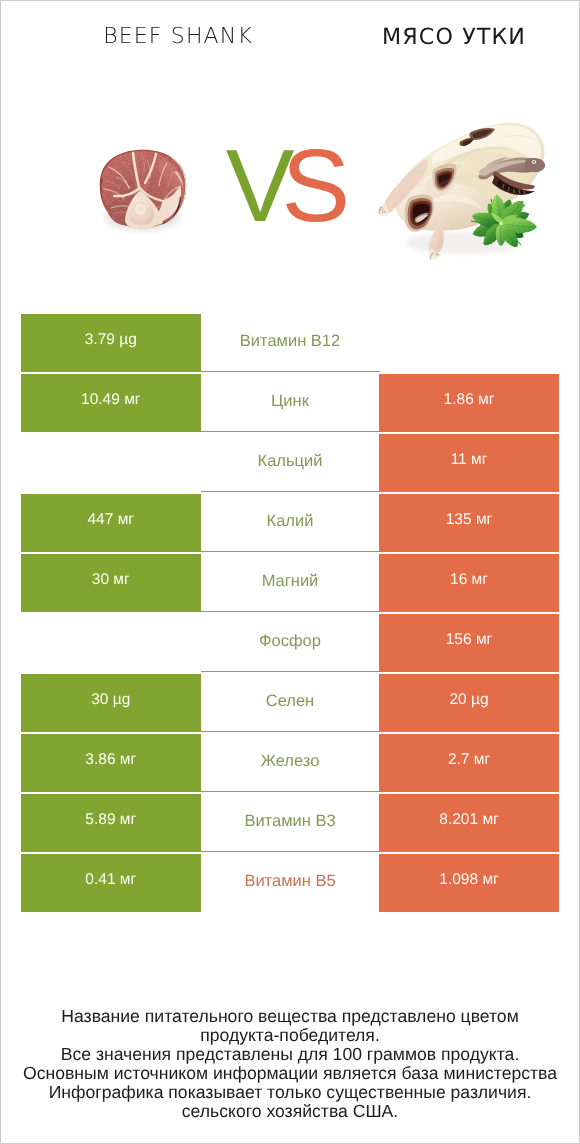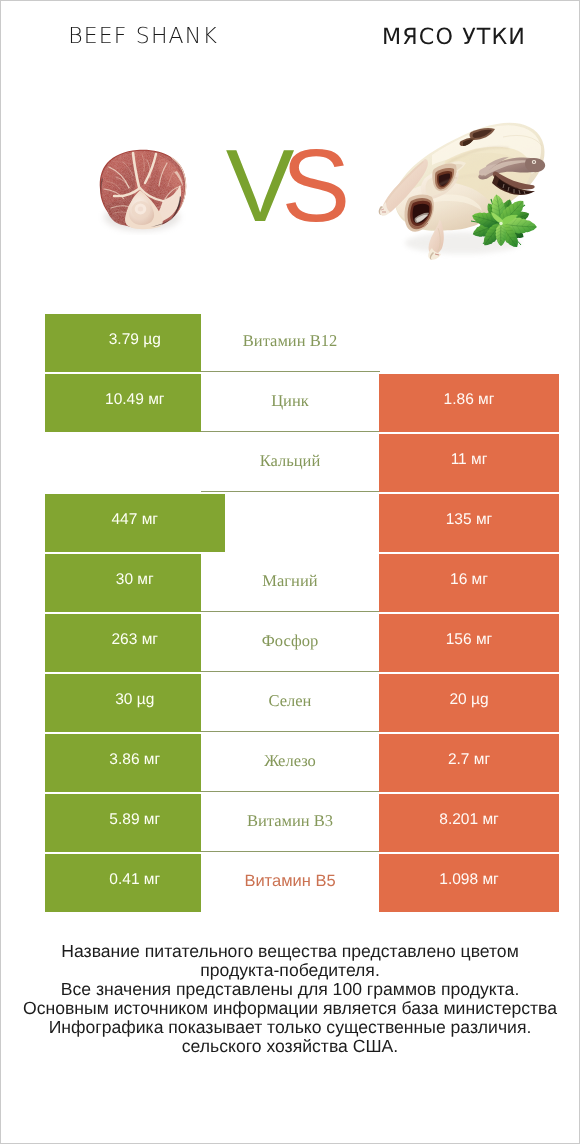--- a/index.html
+++ b/index.html
@@ -4,48 +4,48 @@
 <style>
   html,body{margin:0;padding:0;background:#fff;}
   body{width:580px;height:1144px;font-family:"Liberation Sans",sans-serif;overflow:hidden;-webkit-font-smoothing:antialiased;text-rendering:geometricPrecision;}
   .page{position:relative;width:580px;height:1144px;background:#fff;}
   .page::after{content:"";position:absolute;left:0;top:0;width:580px;height:1144px;box-sizing:border-box;border:1px solid #cacaca;pointer-events:none;}
 
   
   .title{position:absolute;top:24px;font-size:22px;font-weight:200;
          font-family:"DejaVu Sans",sans-serif;
          color:#1a1a1a;white-space:nowrap;}
-  .t-left{left:16px;width:253px;text-align:center;letter-spacing:1.15px;text-indent:1.15px;}
+  .t-left{left:0;width:253px;text-align:right;letter-spacing:1.15px;text-indent:1.15px;}
   .t-right{left:327px;width:253px;text-align:center;letter-spacing:1.1px;text-indent:1.1px;
            font-weight:400;font-size:22.2px;}
 
   .vs{position:absolute;left:-2px;width:580px;top:136px;text-align:center;
       font-size:103px;font-weight:400;letter-spacing:-13px;text-indent:-13px;line-height:100px;}
   .vs .v{color:#7aa22e;}
   .vs .s{color:#e2694a;}
 
   .photo{position:absolute;}
   #beef{left:92px;top:143px;width:100px;height:92px;}
   #duck{left:375px;top:115px;width:172px;height:145px;}
 
   
   .tbl{position:absolute;left:21px;top:314px;width:538px;}
   .row{position:relative;height:60px;}
   .cell{position:absolute;top:0;height:58px;display:flex;align-items:center;
         justify-content:center;line-height:1;padding-bottom:3px;box-sizing:border-box;}
-  .c-l{left:0;width:179.5px;background:#82a531;color:#fdfff4;font-size:15.5px;padding-bottom:7px;margin-left:24px;}
+  .c-l{left:0;width:179.5px;background:#82a531;color:#fdfff4;font-size:15.5px;padding-bottom:7px;}
   .c-m{left:179.5px;width:179px;background:#fff;font-size:16.5px;
        border-bottom:1px solid #8e9b68;}
   .c-r{left:358px;width:180px;background:#e26d48;color:#fffaf6;font-size:15.5px;padding-bottom:7px;}
   .row:last-child .c-m{border-bottom:none;}
-  .w-left .c-m{color:#85985a;font-family:Liberation Serif, serif;}
+  .w-left .c-m{color:#85985a;}
   .w-right .c-m{color:#cb7252;}
 
   
-  .foot{position:absolute;left:0;top:942px;width:580px;text-align:center;
+  .foot{position:absolute;left:0;top:1007px;width:580px;text-align:center;
         font-size:17.6px;color:#1c1c1c;line-height:19.1px;font-weight:300;}
   .foot div{white-space:nowrap;}
 </style>
 </head>
 <body>
 
 <div class="page">
 
   <div class="title t-left">BEEF SHANK</div>
   <div class="title t-right">МЯСО УТКИ</div>
@@ -451,29 +451,29 @@
         <div class="cell c-l">10.49 мг</div>
         <div class="cell c-m">Цинк</div>
         <div class="cell c-r">1.86 мг</div>
       </div>
       <div class="row w-left">
         <div class="cell c-m">Кальций</div>
         <div class="cell c-r">11 мг</div>
       </div>
       <div class="row w-left">
         <div class="cell c-l">447 мг</div>
+        <div class="cell c-m">Калий</div>
         <div class="cell c-r">135 мг</div>
       </div>
       <div class="row w-left">
         <div class="cell c-l">30 мг</div>
         <div class="cell c-m">Магний</div>
         <div class="cell c-r">16 мг</div>
       </div>
       <div class="row w-left">
-        <div class="cell c-l">263 мг</div>
         <div class="cell c-m">Фосфор</div>
         <div class="cell c-r">156 мг</div>
       </div>
       <div class="row w-left">
         <div class="cell c-l">30 µg</div>
         <div class="cell c-m">Селен</div>
         <div class="cell c-r">20 µg</div>
       </div>
       <div class="row w-left">
         <div class="cell c-l">3.86 мг</div>

